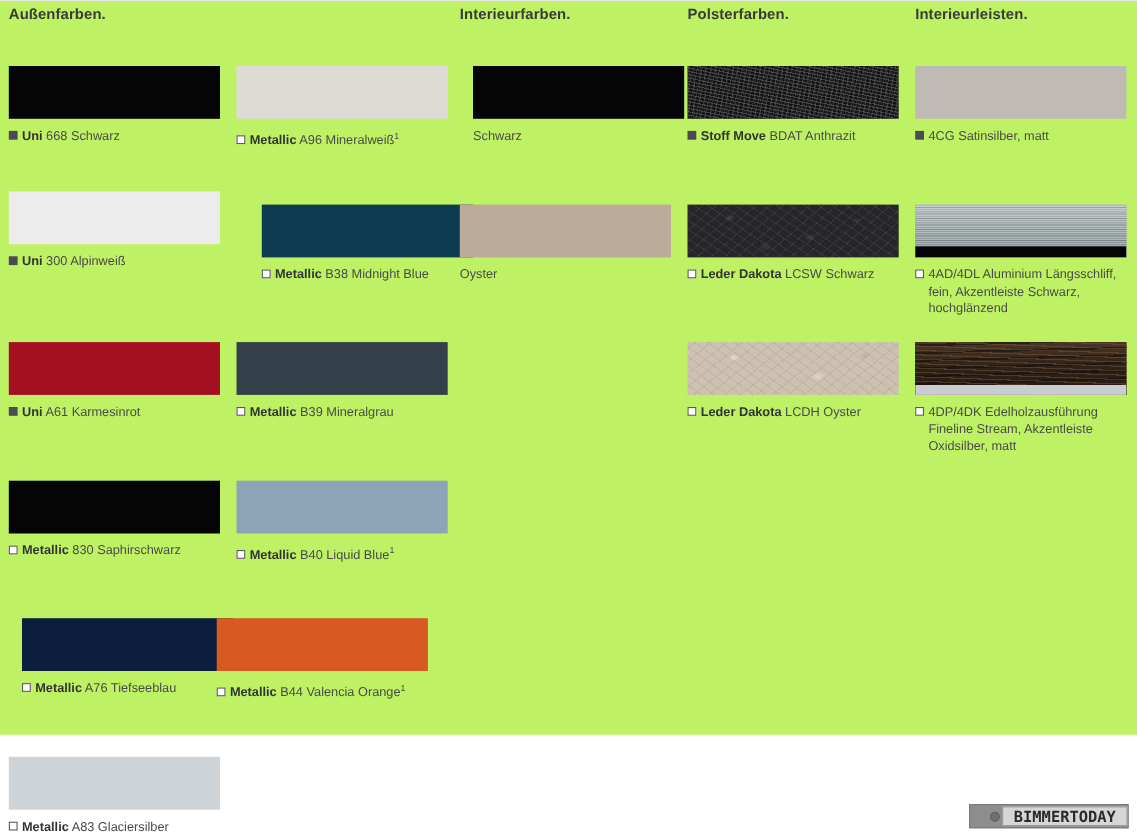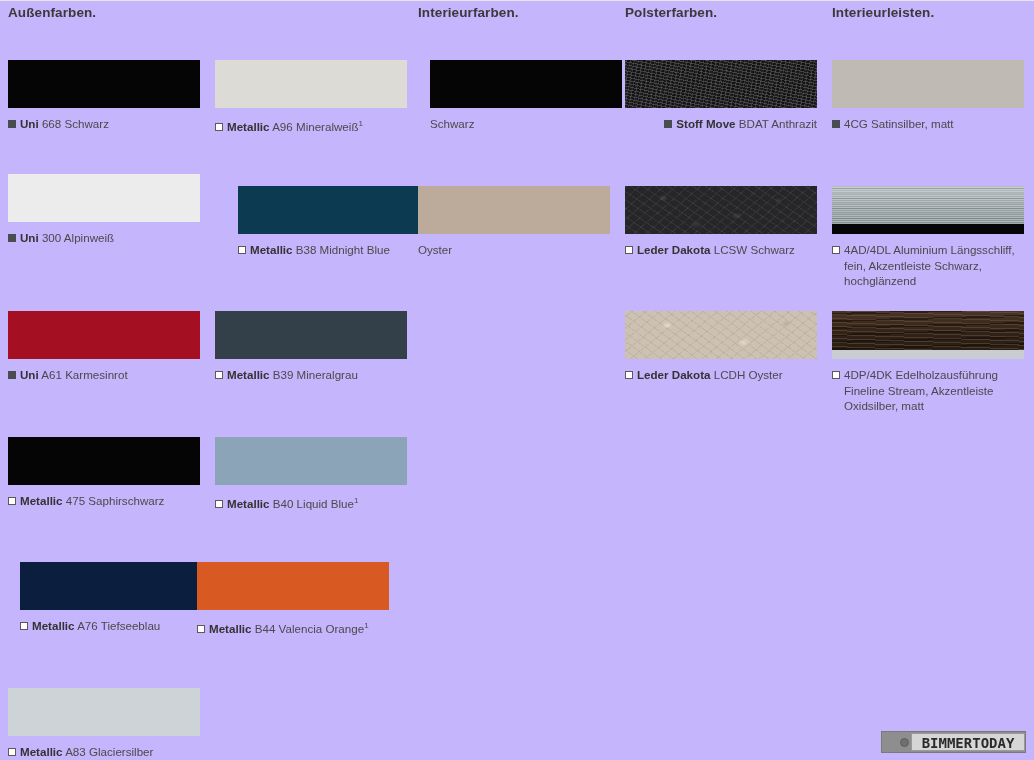--- a/index.html
+++ b/index.html
@@ -7,22 +7,22 @@
     width: 1034px;
     height: 760px;
     background: #ffffff;
     font-family: "Liberation Sans", sans-serif;
     color: #3d3d3d;
     overflow: hidden;
   }
   .page {
     position: relative;
     width: 1034px;
-    height: 760px;
-    background: #c4b5fd;
+    height: 668px;
+    background: #bef264;
   }
   .top-rule {
     position: absolute;
     left: 0; top: 0;
     width: 1034px;
     height: 1px;
     background: #e6e6e6;
   }
 
   
@@ -188,21 +188,21 @@
       <div class="entry" style="left: 8px; top: 174px;">
         <div class="swatch" style="background: rgb(236, 236, 236);"></div>
         <div class="caption"><span class="marker filled"></span><span class="bold">Uni</span> <span>300 Alpinweiß</span></div>
       </div>
       <div class="entry" style="left: 8px; top: 311px;">
         <div class="swatch" style="background: rgb(165, 15, 34);"></div>
         <div class="caption"><span class="marker filled"></span><span class="bold">Uni</span> <span>A61 Karmesinrot</span></div>
       </div>
       <div class="entry" style="left: 8px; top: 437px;">
         <div class="swatch" style="background: rgb(5, 5, 5);"></div>
-        <div class="caption"><span class="marker outline"></span><span class="bold">Metallic</span> <span>475 Saphirschwarz</span></div>
+        <div class="caption"><span class="marker outline"></span><span class="bold">Metallic</span> <span>830 Saphirschwarz</span></div>
       </div>
       <div class="entry" style="left: 8px; top: 562px; padding-left: 12px;">
         <div class="swatch" style="background: rgb(12, 30, 61);"></div>
         <div class="caption"><span class="marker outline"></span><span class="bold">Metallic</span> <span>A76 Tiefseeblau</span></div>
       </div>
       <div class="entry" style="left: 8px; top: 688px;">
         <div class="swatch" style="background: rgb(206, 211, 215);"></div>
         <div class="caption"><span class="marker outline"></span><span class="bold">Metallic</span> <span>A83 Glaciersilber</span></div>
       </div>
       <div class="entry" style="left: 215px; top: 60px;">
@@ -226,21 +226,21 @@
         <div class="caption"><span class="marker outline"></span><span class="bold">Metallic</span> <span>B44 Valencia Orange</span><sup>1</sup></div>
       </div>
       <div class="entry" style="left: 418px; top: 60px; margin-left: 12px;">
         <div class="swatch" style="background: rgb(5, 5, 5);"></div>
         <div class="caption"><span>Schwarz</span></div>
       </div>
       <div class="entry" style="left: 418px; top: 186px;">
         <div class="swatch" style="background: rgb(188, 171, 154);"></div>
         <div class="caption"><span>Oyster</span></div>
       </div>
-      <div class="entry" style="left: 625px; top: 60px; text-align: right;">
+      <div class="entry" style="left: 625px; top: 60px;">
         <div class="swatch tex-fabric"></div>
         <div class="caption"><span class="marker filled"></span><span class="bold">Stoff Move</span> <span>BDAT Anthrazit</span></div>
       </div>
       <div class="entry" style="left: 625px; top: 186px;">
         <div class="swatch tex-leather-black"></div>
         <div class="caption"><span class="marker outline"></span><span class="bold">Leder Dakota</span> <span>LCSW Schwarz</span></div>
       </div>
       <div class="entry" style="left: 625px; top: 311px;">
         <div class="swatch tex-leather-oyster"></div>
         <div class="caption"><span class="marker outline"></span><span class="bold">Leder Dakota</span> <span>LCDH Oyster</span></div>

